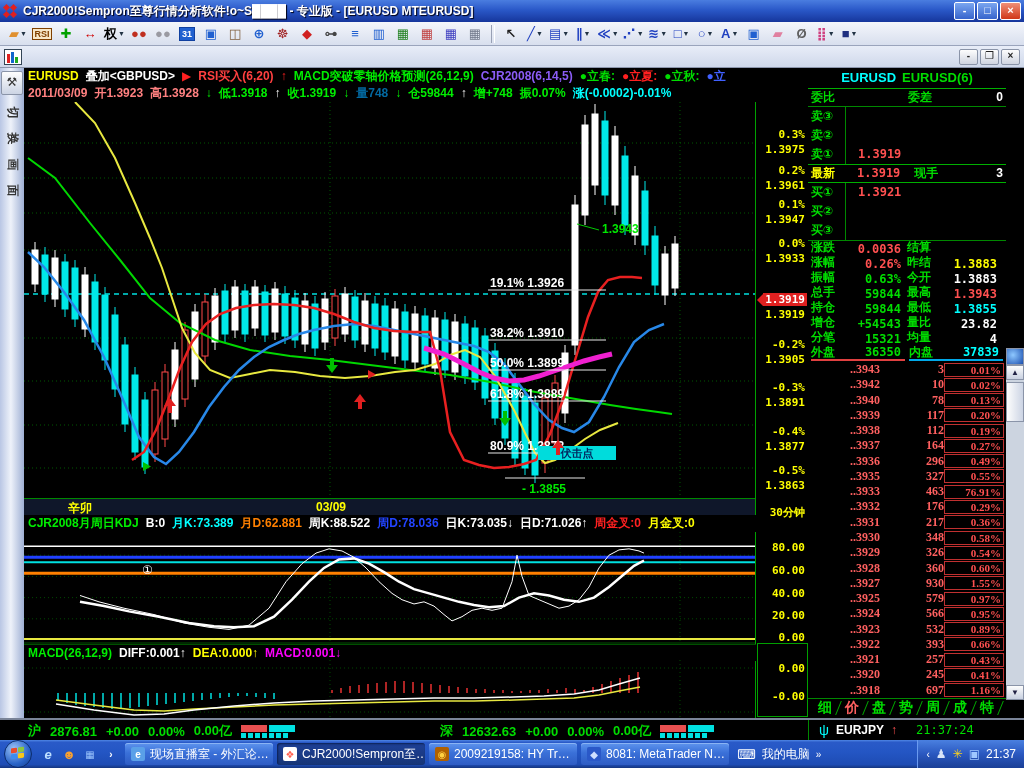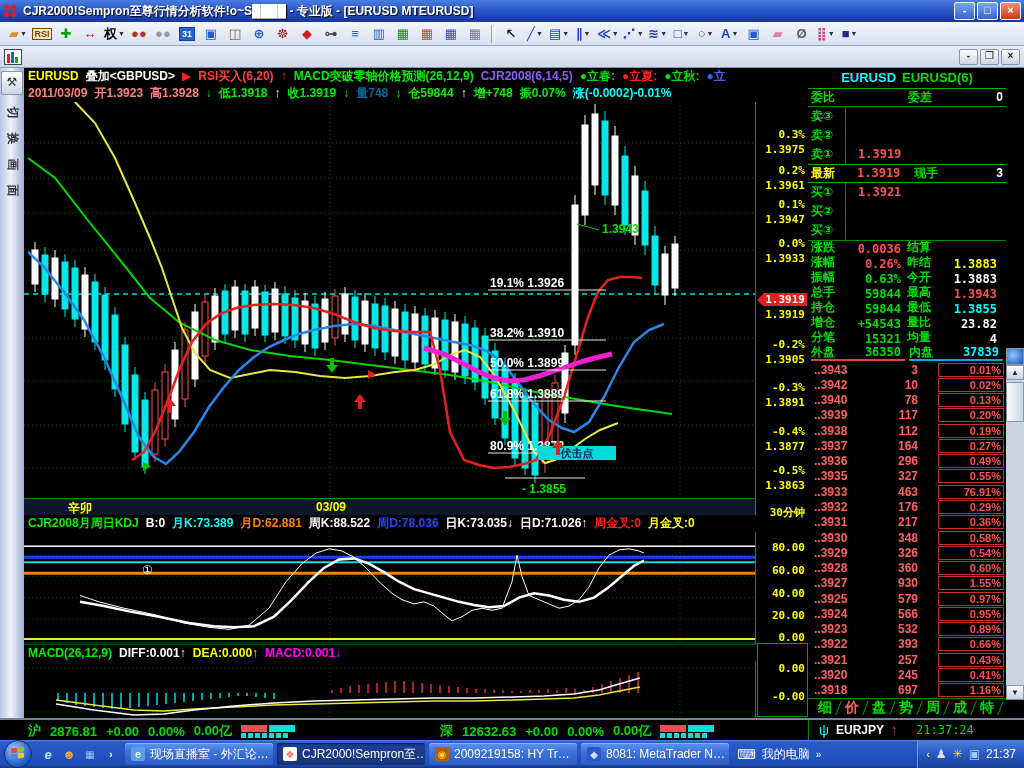--- a/index.html
+++ b/index.html
@@ -82,21 +82,21 @@
   #latest-row{height:19px;border-top:1px solid #00b000;border-bottom:1px solid #00b000;}
   .statrow{height:15px;display:flex;padding:0 3px;align-items:flex-end;}
   .statrow .l{width:36px;color:#00dd00;}
   .statrow .v{flex:1;text-align:right;font-family:"DejaVu Sans Mono",monospace;font-size:12px;padding-right:6px;}
   #waipan{height:15px;display:flex;padding:0 3px;}
   #waipan .half{flex:1;display:flex;align-items:center;}
   #waipan .half.l{border-bottom:2px solid #e04040;margin-right:4px;}
   #waipan .half.r{border-bottom:2px solid #00a8e8;}
   #waipan .hv{flex:1;text-align:right;font-family:"DejaVu Sans Mono",monospace;padding-right:4px;}
   #ladder{flex:0 0 336px;display:flex;flex-direction:column;padding:1px 2px 0 2px;}
-  .lrow{flex:1;display:flex;align-items:center;color:#ff6060;font-family:Liberation Sans, sans-serif;font-size:12px;}
+  .lrow{flex:1;display:flex;align-items:center;color:#ff6060;font-family:Liberation Serif, serif;font-size:12px;margin-left:36px;}
   .lrow .pr{width:52px;text-align:left;padding-left:4px;}
   .lrow .vo{width:52px;text-align:right;}
   .lrow .pc{margin-left:auto;width:62px;border:1px solid #c03030;text-align:right;font-size:11px;
     height:12px;line-height:12px;padding-right:2px;color:#ff5050;}
   #qtabs{height:20px;display:flex;align-items:center;border-top:1px solid #008800;padding-left:4px;}
   .qtab{color:#00dd00;font-size:14px;font-weight:bold;padding:0 6px;}
   .qtab.active{color:#ff6060;}
   .tabdiv{width:5px;height:14px;border-right:1px solid #00aa00;transform:skewX(-22deg);}
   
   #scrollcol{left:1006px;top:0;width:18px;height:650px;background:#000;}

